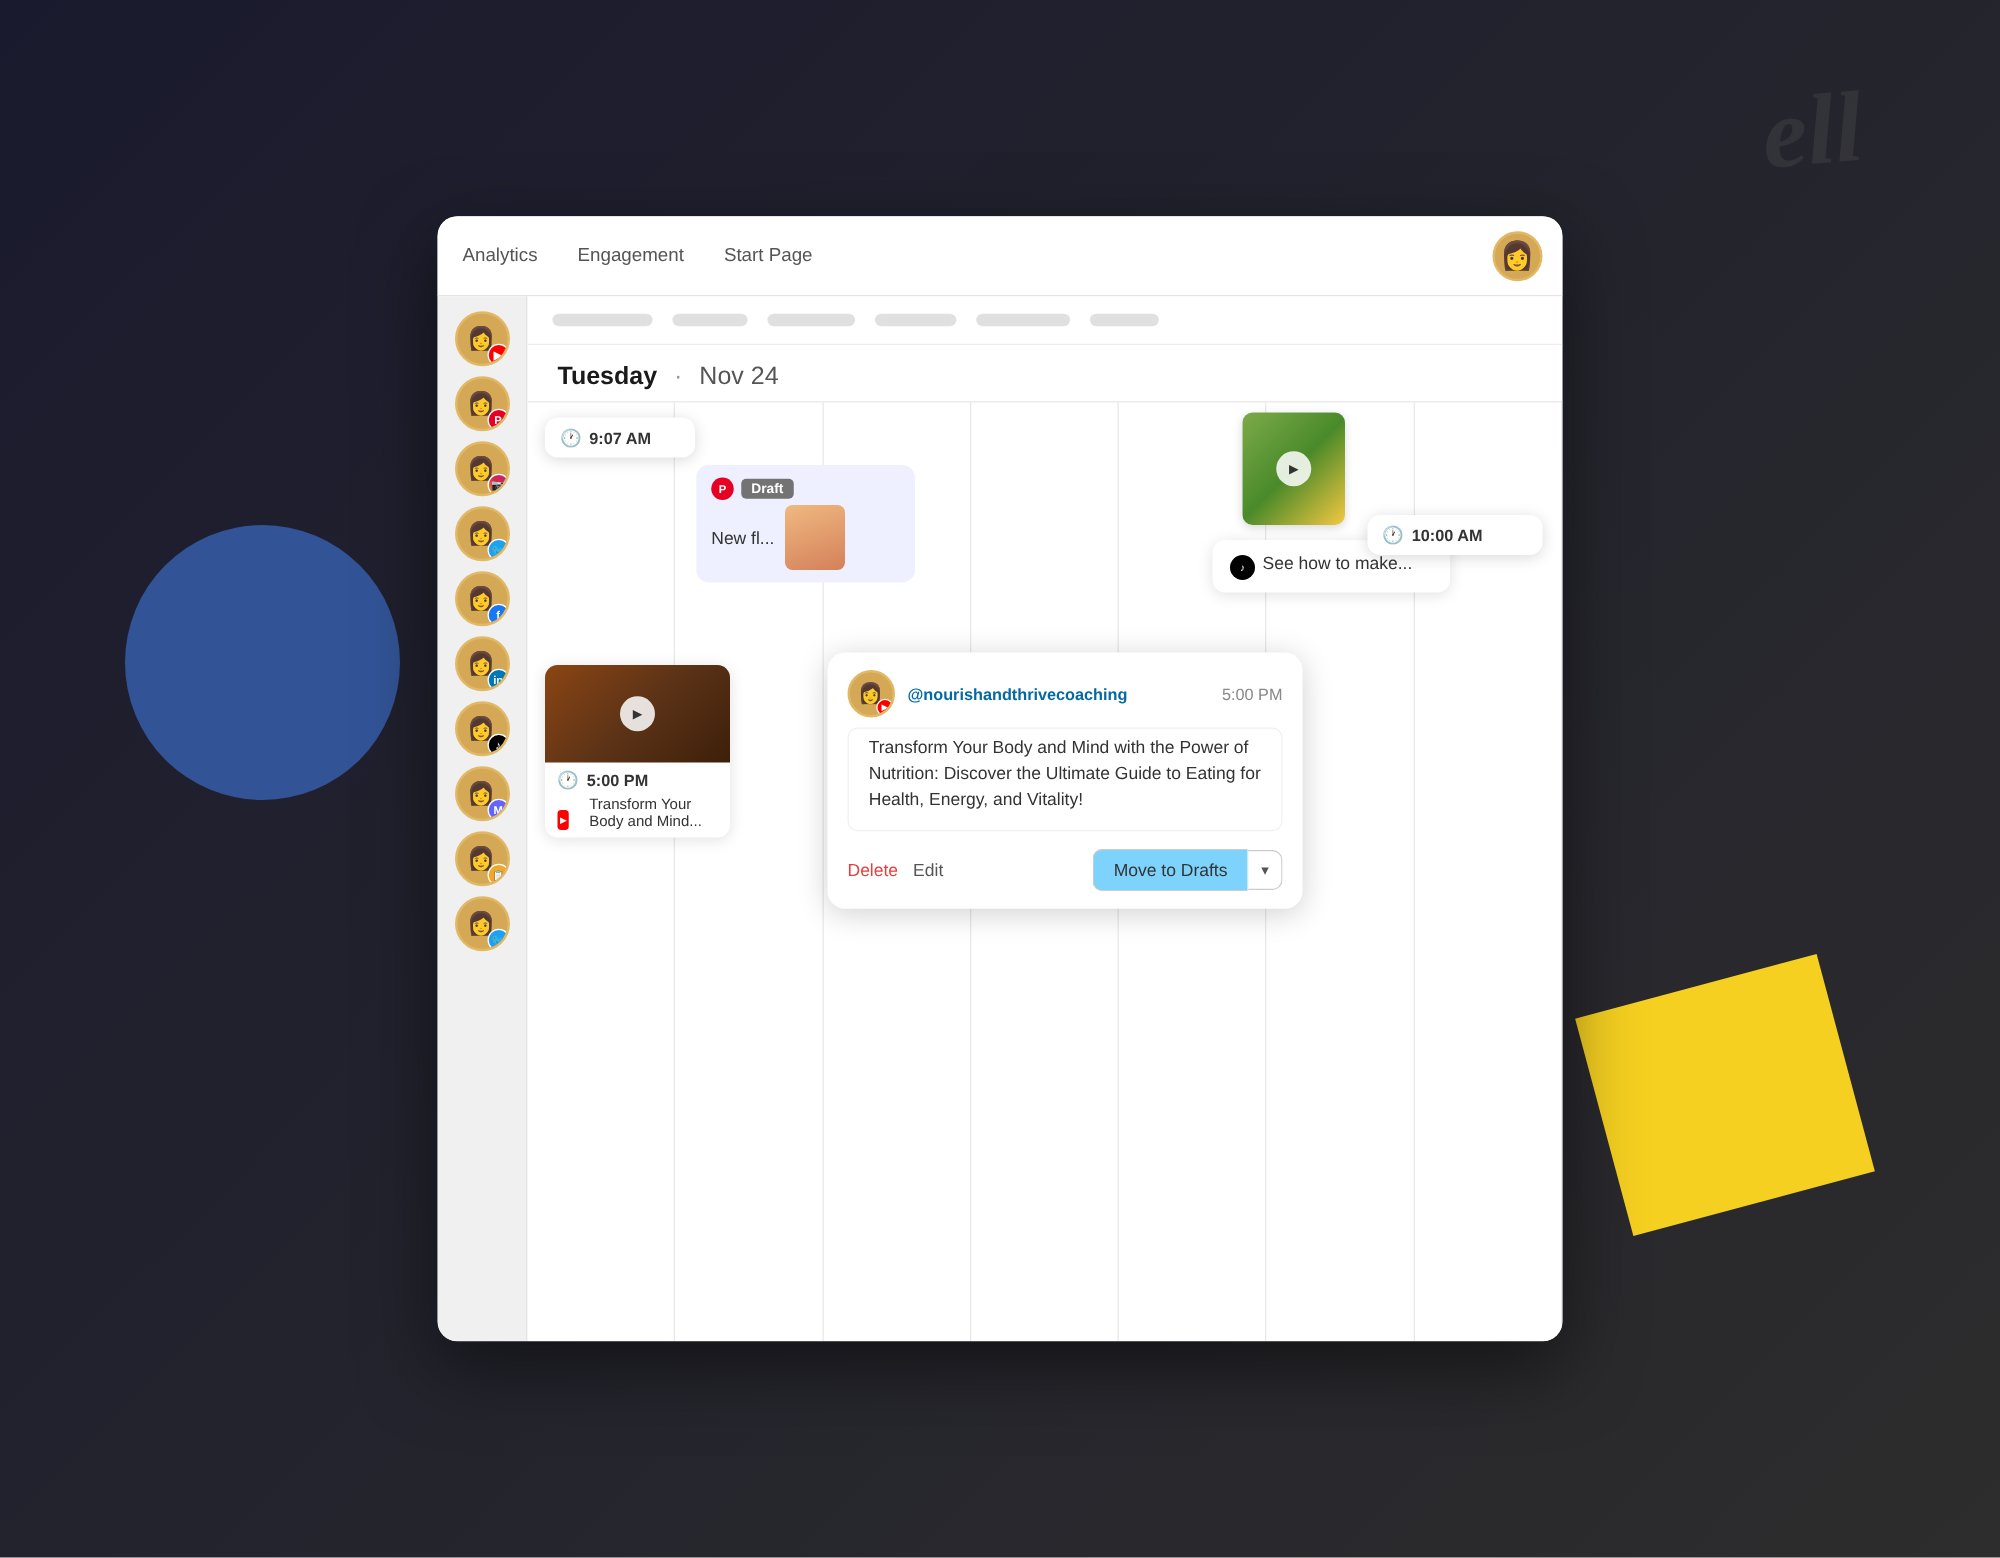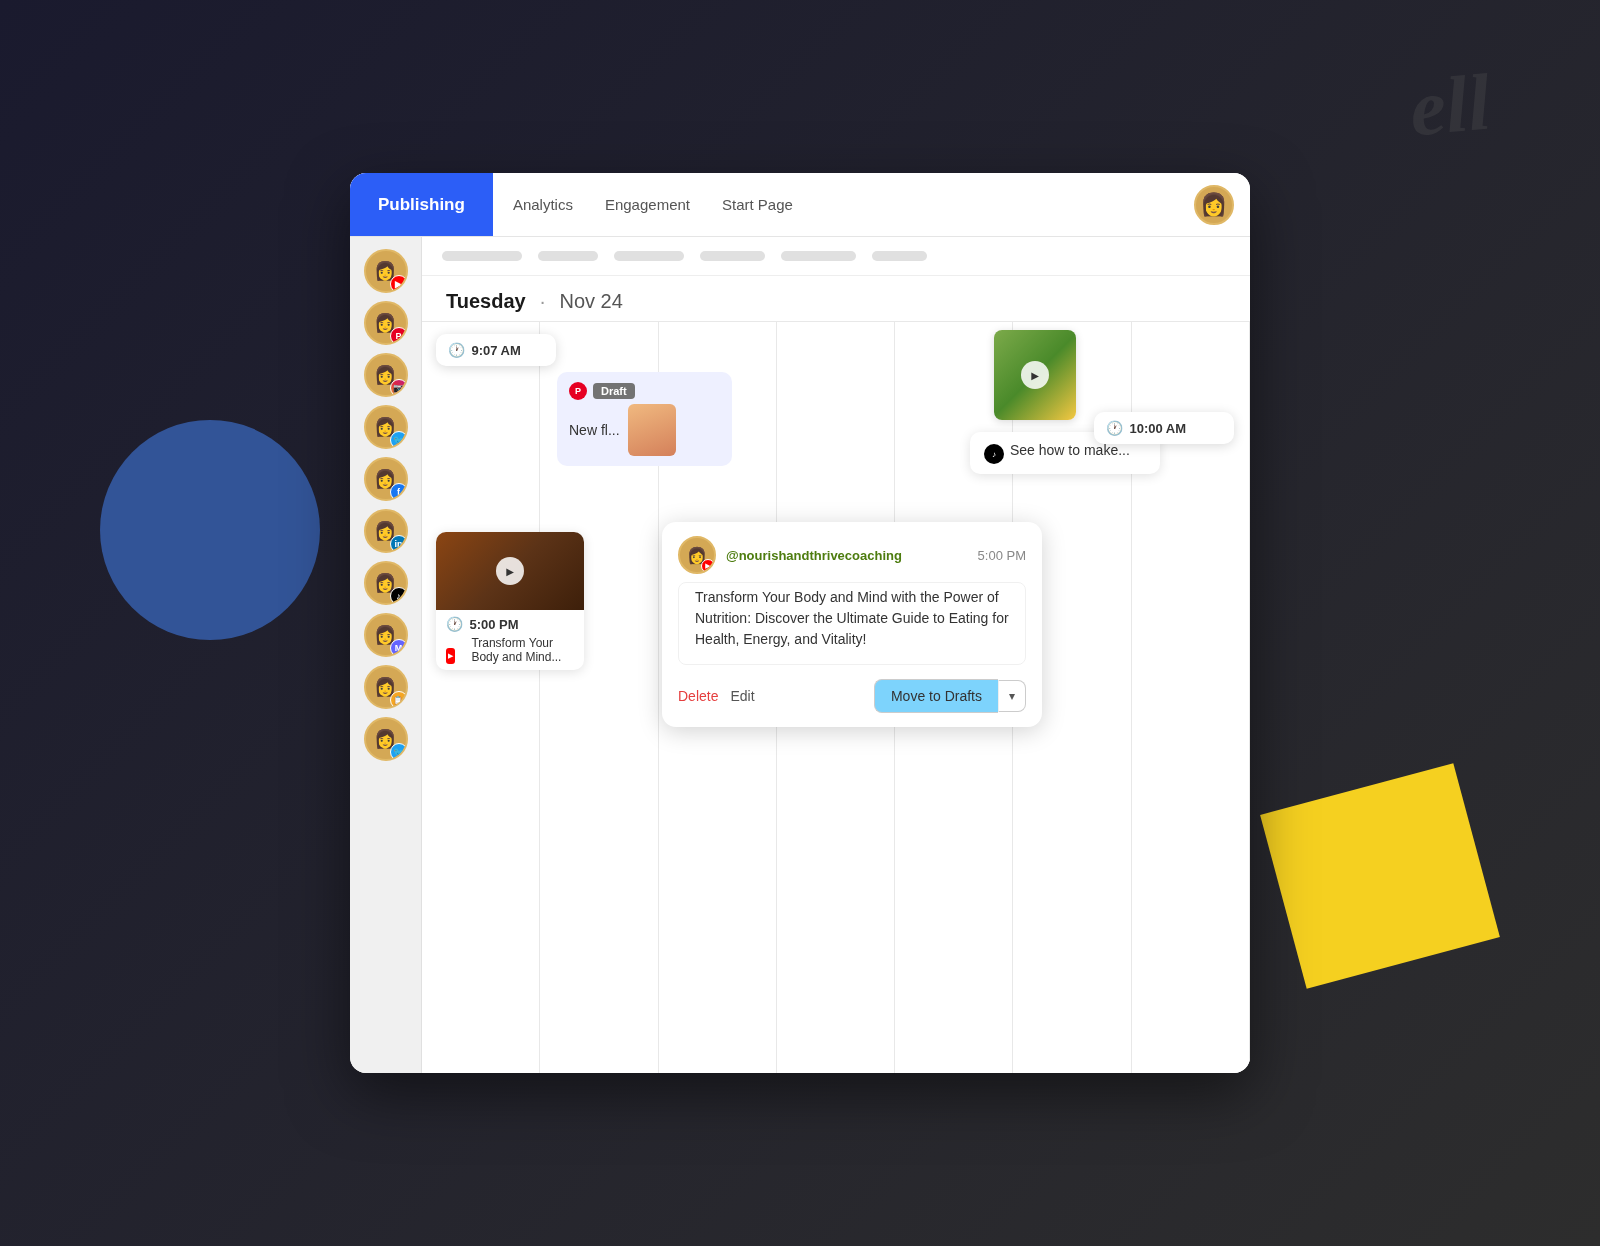--- a/index.html
+++ b/index.html
@@ -391,21 +391,21 @@
       display: flex;
       align-items: center;
       justify-content: center;
       font-size: 7px;
       color: white;
       border: 1px solid white;
     }
     .popup-username {
       font-size: 13px;
       font-weight: 600;
-      color: #4d7c0f;
+      color: #0369a1;
       flex: 1;
     }
     .popup-time {
       font-size: 13px;
       color: #888;
     }
     .popup-body {
       padding: 4px 16px 14px;
       font-size: 14px;
       color: #333;
@@ -466,23 +466,20 @@
 <div class="bg-circle"></div>
 <div class="bg-yellow"></div>
 <div class="bg-scribble" style="position:absolute;right:110px;top:60px;font-size:80px;color:#555;opacity:0.3;transform:rotate(-5deg);font-family:cursive;">ell</div>
 
 <div class="bg-dots" style="top:180px;left:480px;"></div>
 <div class="bg-dots" style="bottom:180px;right:460px;"></div>
 
 <div class="app-window">
 
   <div class="header">
-    <div class="header-publishing">
-      <span>Publishing</span>
-    </div>
     <div class="header-nav">
       <span class="header-nav-item">Analytics</span>
       <span class="header-nav-item">Engagement</span>
       <span class="header-nav-item">Start Page</span>
     </div>
     <div class="header-avatar">
       <span style="font-size:22px;">👩</span>
     </div>
   </div>
 

